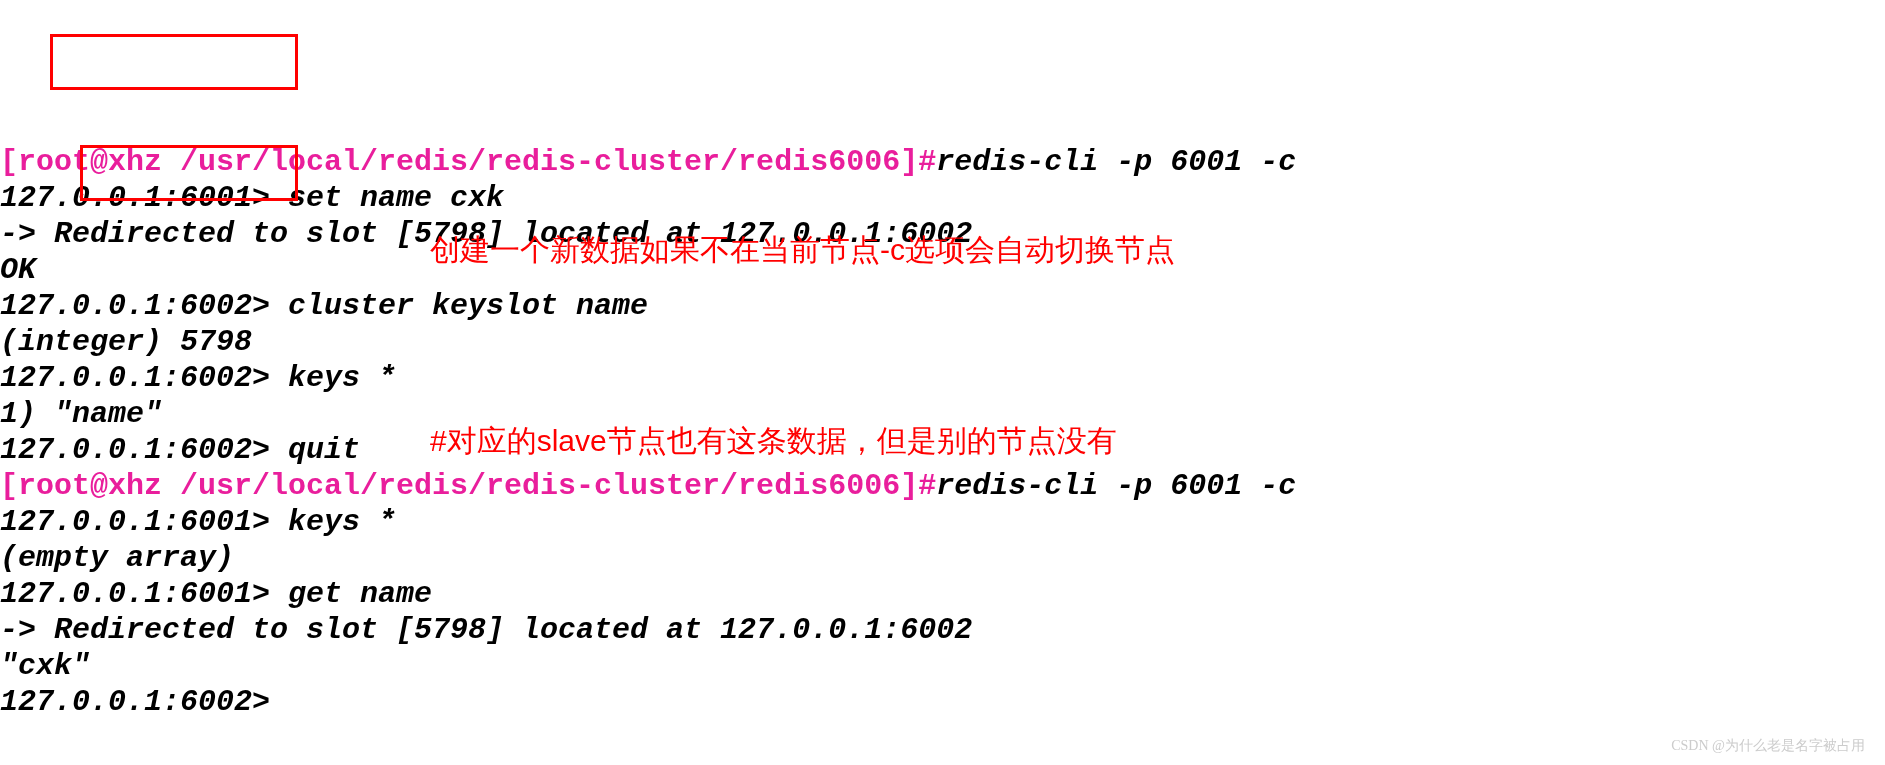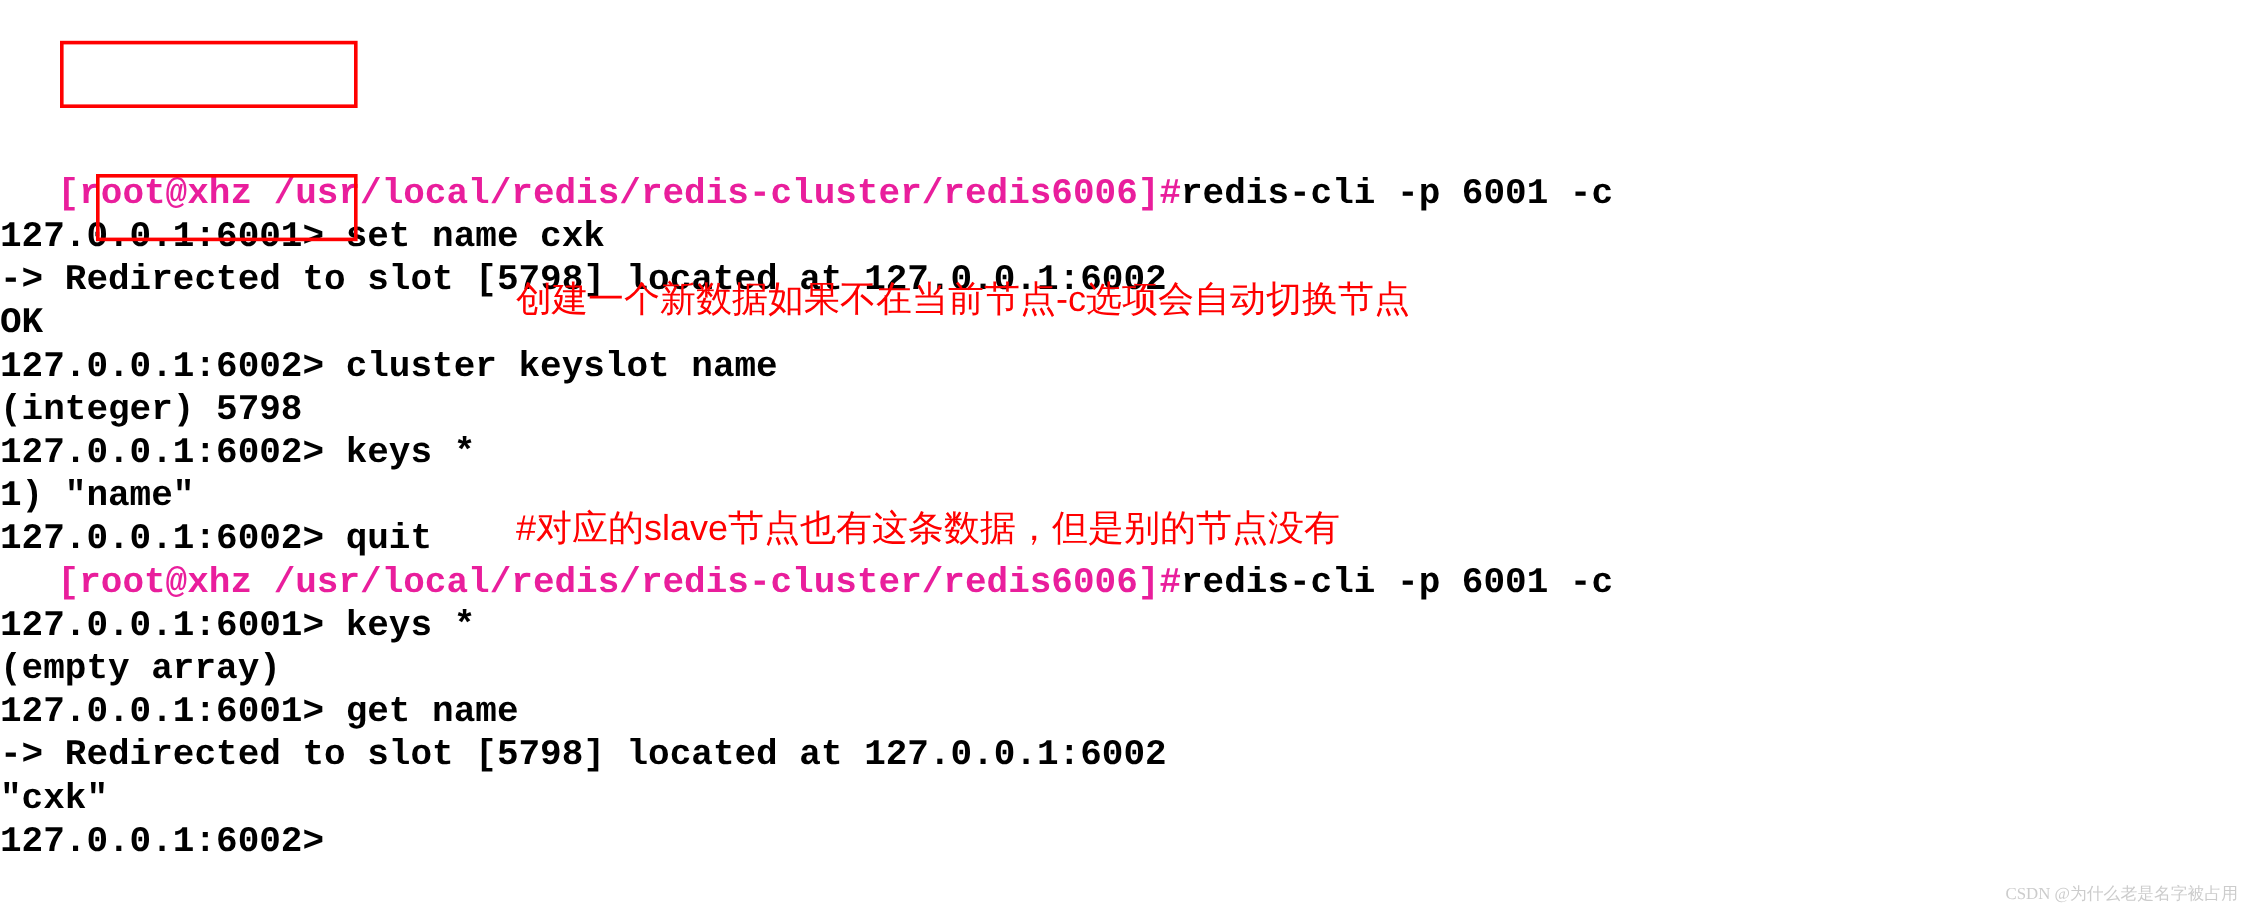--- a/index.html
+++ b/index.html
@@ -15,22 +15,22 @@
     width: 1885px;
     height: 765px;
     position: relative;
   }
   .terminal {
     position: relative;
   }
   .line {
     display: block;
   }
-  .magenta { color: #e91e9c; margin-left: 48px; }
-  .black { color: #000000; }
+  .magenta { color: #e91e9c; }
+  .black { color: #000000; font-style: italic; }
   .annotation {
     position: absolute;
     color: #ff0000;
     font-family: "SimSun", "Microsoft YaHei", sans-serif;
     font-weight: normal;
     font-size: 30px;
     white-space: nowrap;
   }
   .redbox {
     position: absolute;

